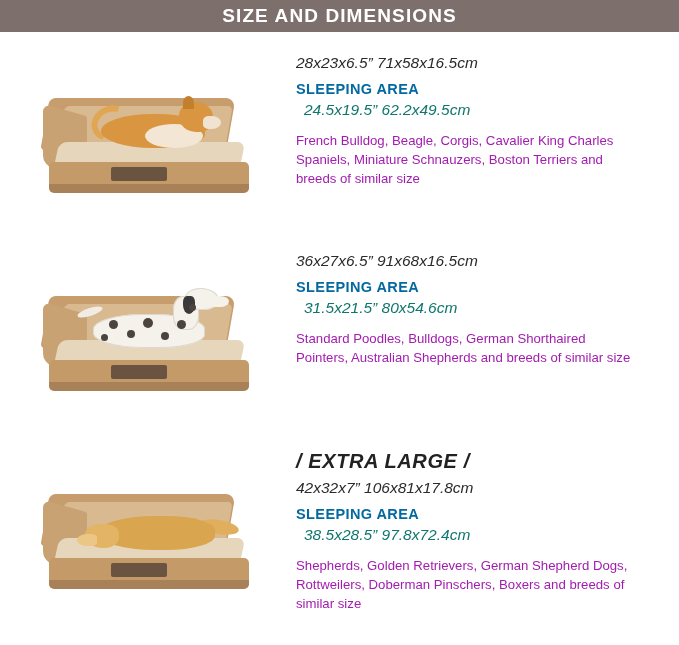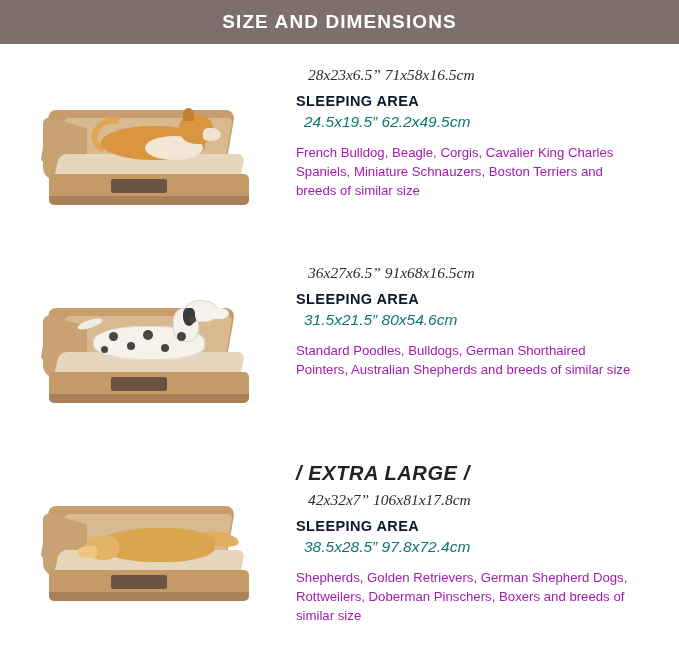--- a/index.html
+++ b/index.html
@@ -13,21 +13,21 @@
     font-family: "Liberation Sans", sans-serif;
     color: #2d2d2d;
     overflow: hidden;
   }
   .page {
     position: relative;
     width: 679px;
     height: 645px;
   }
   .header-bar {
-    height: 44px;
+    height: 32px;
     background: #7d706c;
     display: flex;
     align-items: center;
     justify-content: center;
   }
   .header-title {
     color: #ffffff;
     font-size: 19px;
     font-weight: bold;
     letter-spacing: 1.1px;
@@ -59,30 +59,29 @@
     font-size: 20px;
     font-weight: bold;
     font-style: italic;
     letter-spacing: 0.6px;
     margin: 0 0 6px 0;
     color: #222;
   }
   .dims {
     font-size: 15.5px;
     font-style: italic;
-    margin: 0 0 9px 12px;
+    margin: 0 0 9px 0;
     color: #2b2b2b;
-    font-family: Liberation Serif, serif;
   }
   .sleeping-label {
     font-size: 14.5px;
     font-weight: bold;
     letter-spacing: 0.4px;
     margin: 0 0 4px 0;
-    color: #0f172a;
+    color: #0369a1;
   }
   .sleeping-dims {
     font-size: 15.5px;
     font-style: italic;
     margin: 0 0 12px 8px;
     color: #0f766e;
   }
   .breeds {
     font-size: 13.2px;
     line-height: 1.45;

